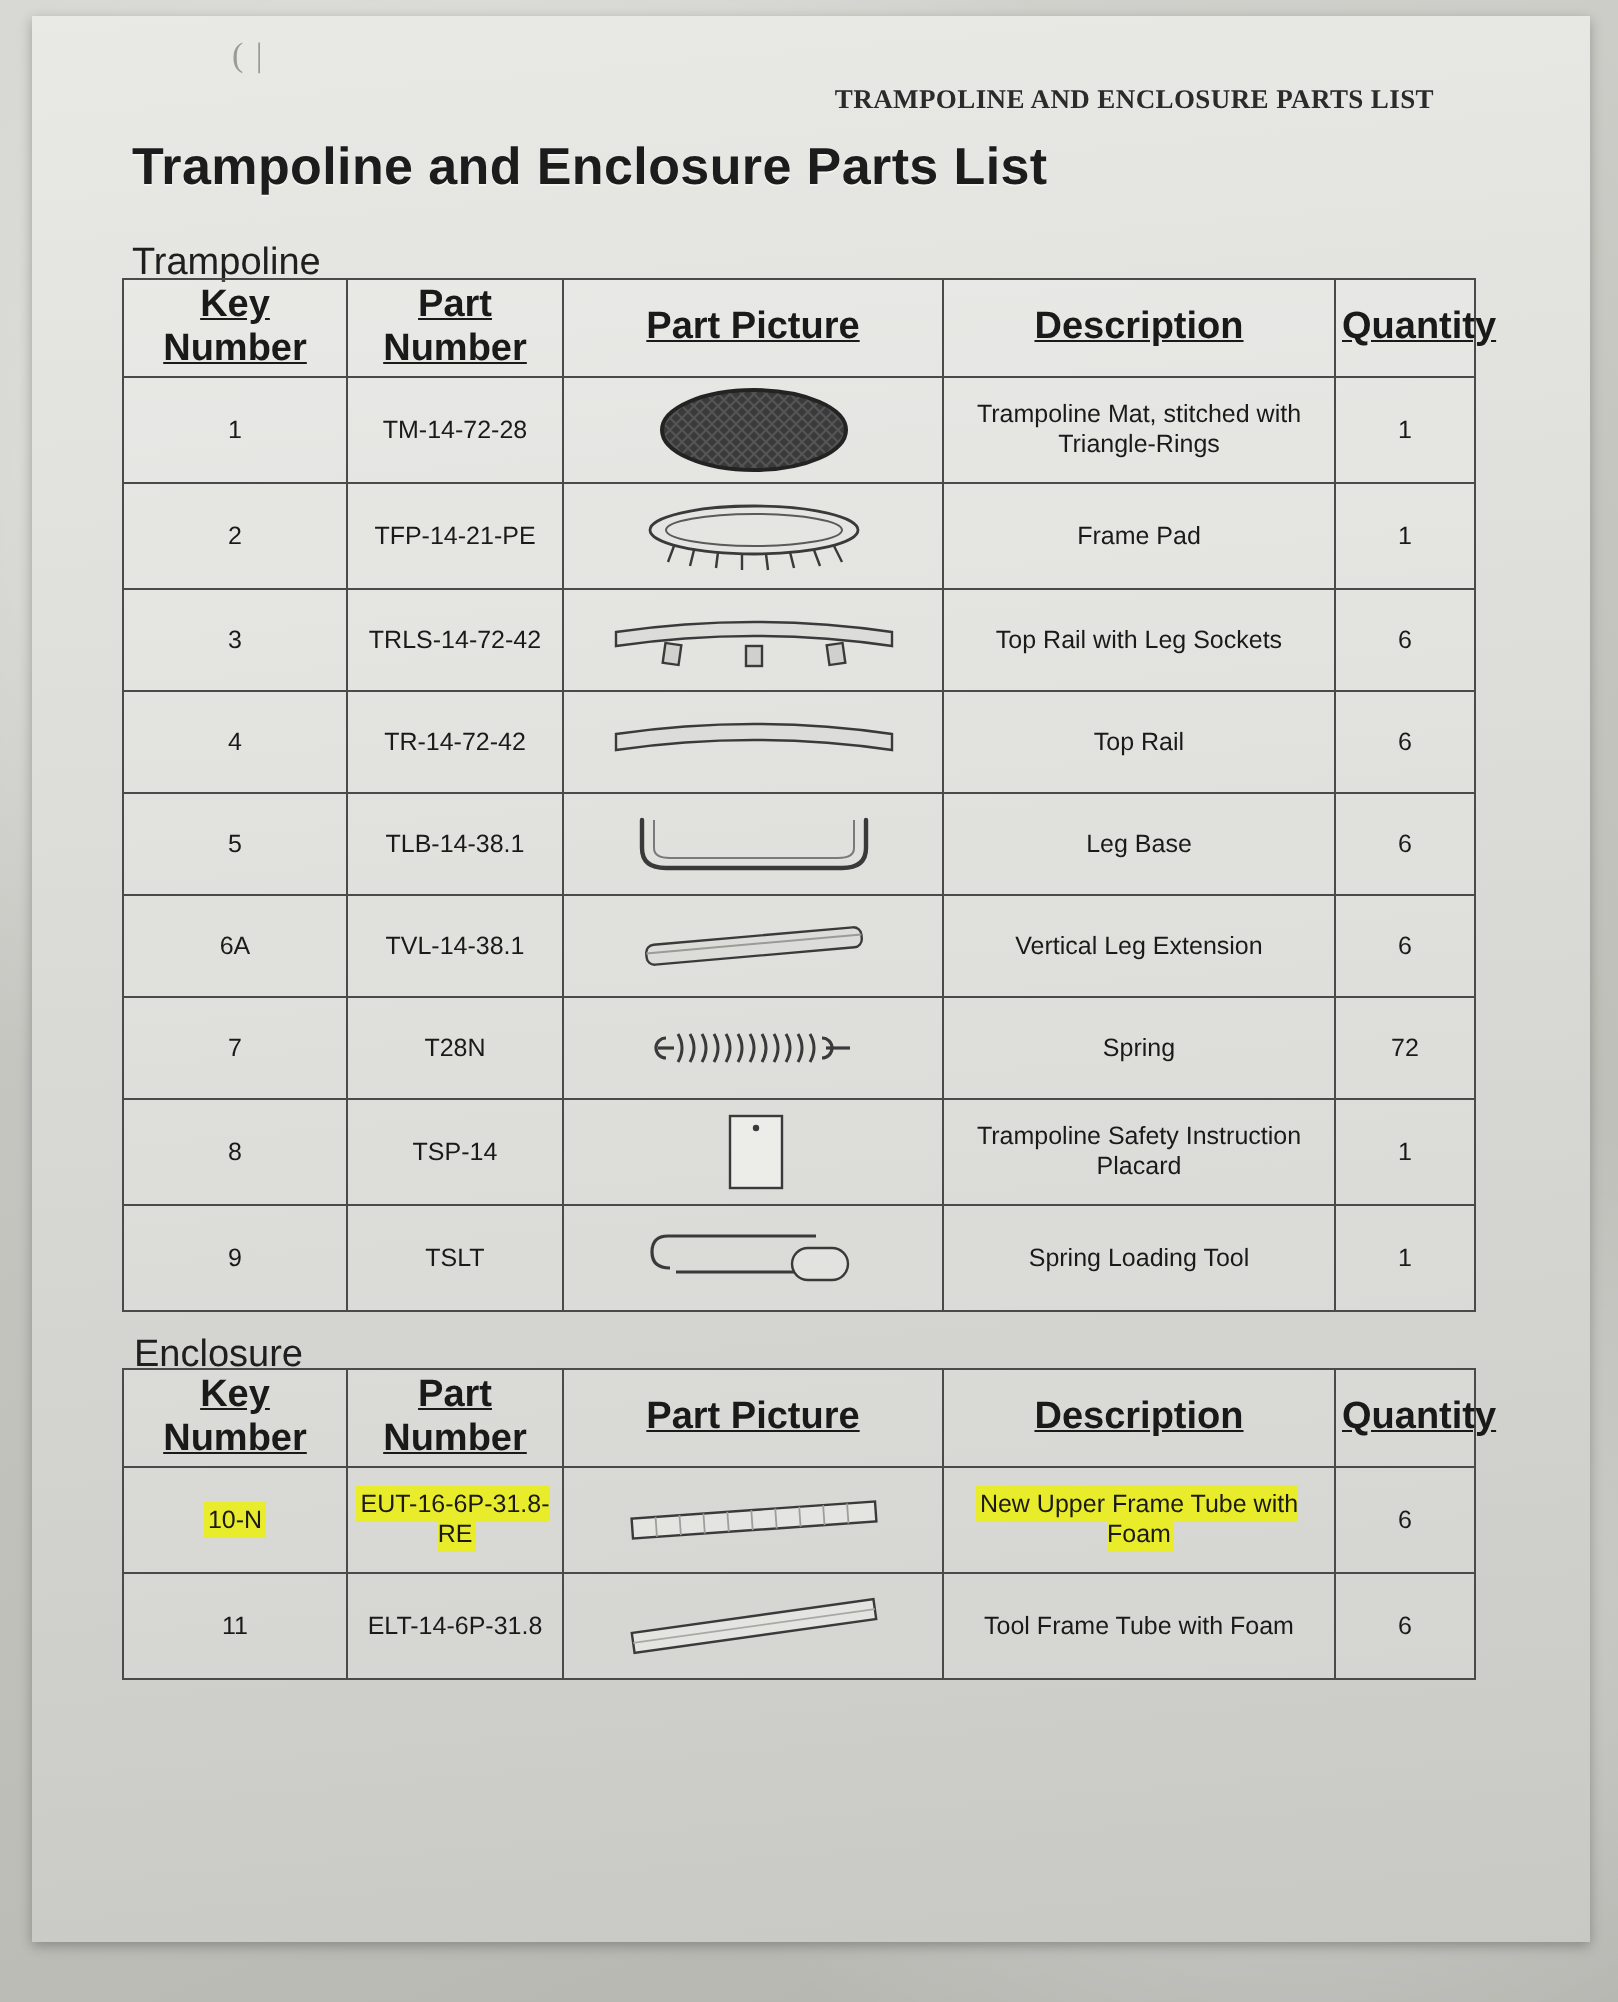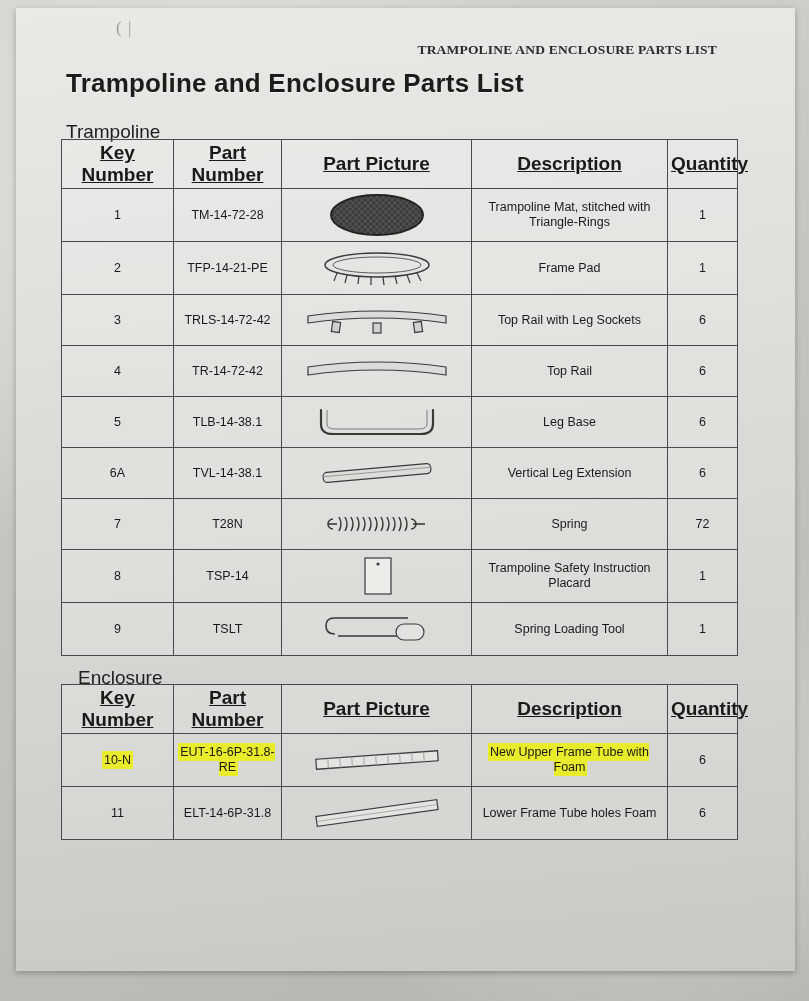--- a/index.html
+++ b/index.html
@@ -65,21 +65,21 @@
     text-shadow: 0 1px 0 rgba(255,255,255,0.5);
   }
   .section-label {
     position: absolute;
     font-family: "Liberation Sans", sans-serif;
     font-weight: normal;
     font-size: 19px;
     color: #1f1f1f;
   }
   #label-trampoline { left: 50px; top: 113px; }
-  #label-enclosure  { left: 46px; top: 659px; padding-left: 16px; }
+  #label-enclosure  { left: 35px; top: 659px; padding-left: 16px; }
 
   table.parts {
     position: absolute;
     border-collapse: collapse;
     table-layout: fixed;
     background: rgba(255,255,255,0.16);
   }
   table.parts td, table.parts th {
     border: 1px solid #4a4a4a;
     text-align: center;
@@ -352,21 +352,21 @@
           <td>11</td>
           <td>ELT-14-6P-31.8</td>
           <td class="pic-cell">
             <svg width="150" height="40" viewBox="0 0 150 40">
               <g transform="rotate(-8 75 20)">
                 <rect x="14" y="15" width="122" height="10" fill="#e4e4e0" stroke="#3a3a3a" stroke-width="1.2"></rect>
                 <line x1="14" y1="20" x2="136" y2="20" stroke="#a8a8a4" stroke-width="0.9"></line>
               </g>
             </svg>
           </td>
-          <td>Lower Frame Tube holes Foam</td>
+          <td>Tool Frame Tube with Foam</td>
           <td>6</td>
         </tr>
 
 
       </tbody>
     </table>
 
   </div>
 </div>
 

